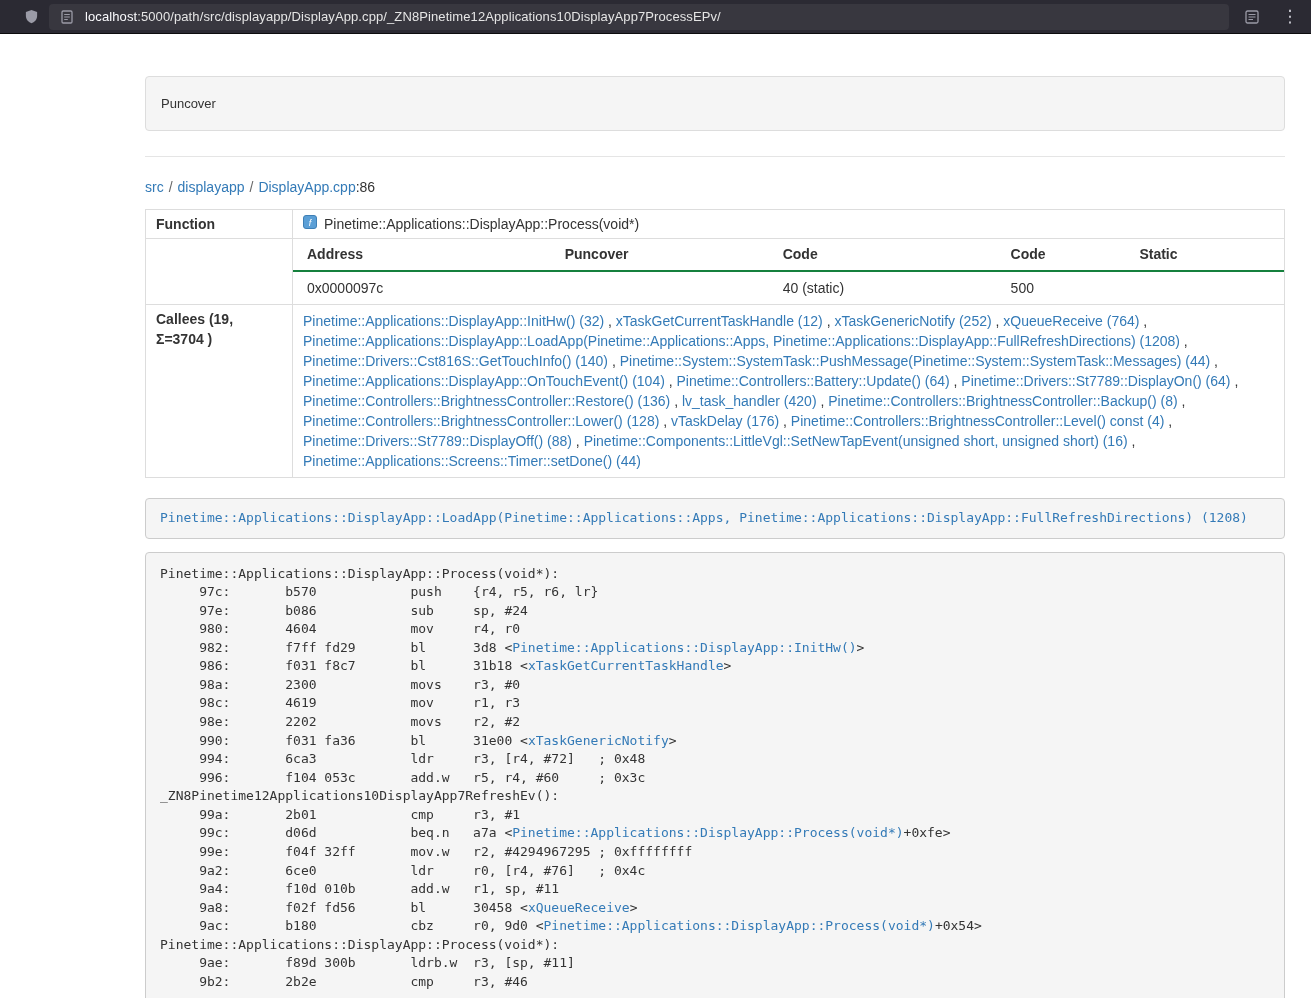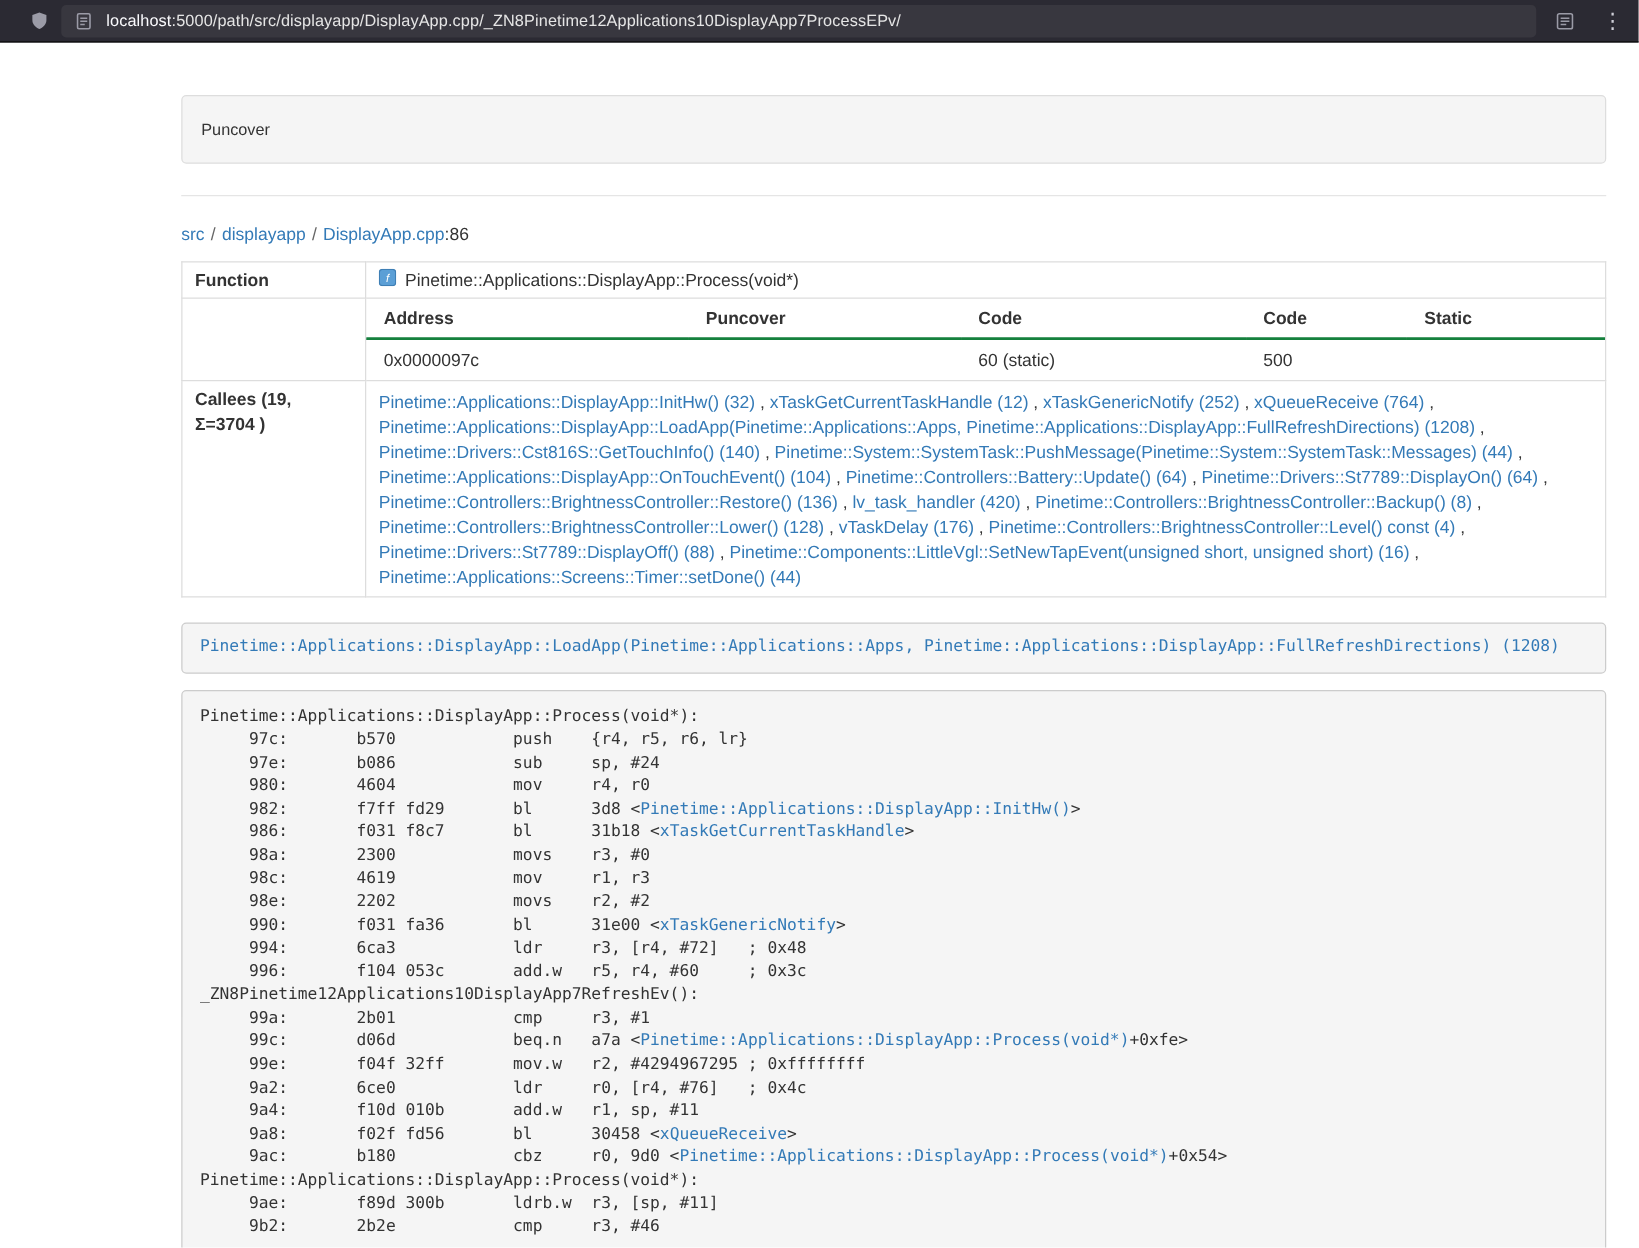--- a/index.html
+++ b/index.html
@@ -236,21 +236,21 @@
                 <th>Puncover</th>
                 <th>Code</th>
                 <th>Code</th>
                 <th>Static</th>
               </tr>
             </thead>
             <tbody>
               <tr>
                 <td>0x0000097c</td>
                 <td></td>
-                <td>60 (static)</td>
+                <td>40 (static)</td>
                 <td>500</td>
                 <td></td>
               </tr>
             </tbody>
           </table>
         </td>
       </tr>
       <tr>
         <th>Callees (19, Σ=3704 )</th>
         <td class="callees-cell"><a href="#">Pinetime::Applications::DisplayApp::InitHw() (32)</a> , <a href="#">xTaskGetCurrentTaskHandle (12)</a> , <a href="#">xTaskGenericNotify (252)</a> , <a href="#">xQueueReceive (764)</a> , <a href="#">Pinetime::Applications::DisplayApp::LoadApp(Pinetime::Applications::Apps, Pinetime::Applications::DisplayApp::FullRefreshDirections) (1208)</a> , <a href="#">Pinetime::Drivers::Cst816S::GetTouchInfo() (140)</a> , <a href="#">Pinetime::System::SystemTask::PushMessage(Pinetime::System::SystemTask::Messages) (44)</a> , <a href="#">Pinetime::Applications::DisplayApp::OnTouchEvent() (104)</a> , <a href="#">Pinetime::Controllers::Battery::Update() (64)</a> , <a href="#">Pinetime::Drivers::St7789::DisplayOn() (64)</a> , <a href="#">Pinetime::Controllers::BrightnessController::Restore() (136)</a> , <a href="#">lv_task_handler (420)</a> , <a href="#">Pinetime::Controllers::BrightnessController::Backup() (8)</a> , <a href="#">Pinetime::Controllers::BrightnessController::Lower() (128)</a> , <a href="#">vTaskDelay (176)</a> , <a href="#">Pinetime::Controllers::BrightnessController::Level() const (4)</a> , <a href="#">Pinetime::Drivers::St7789::DisplayOff() (88)</a> , <a href="#">Pinetime::Components::LittleVgl::SetNewTapEvent(unsigned short, unsigned short) (16)</a> , <a href="#">Pinetime::Applications::Screens::Timer::setDone() (44)</a></td>

